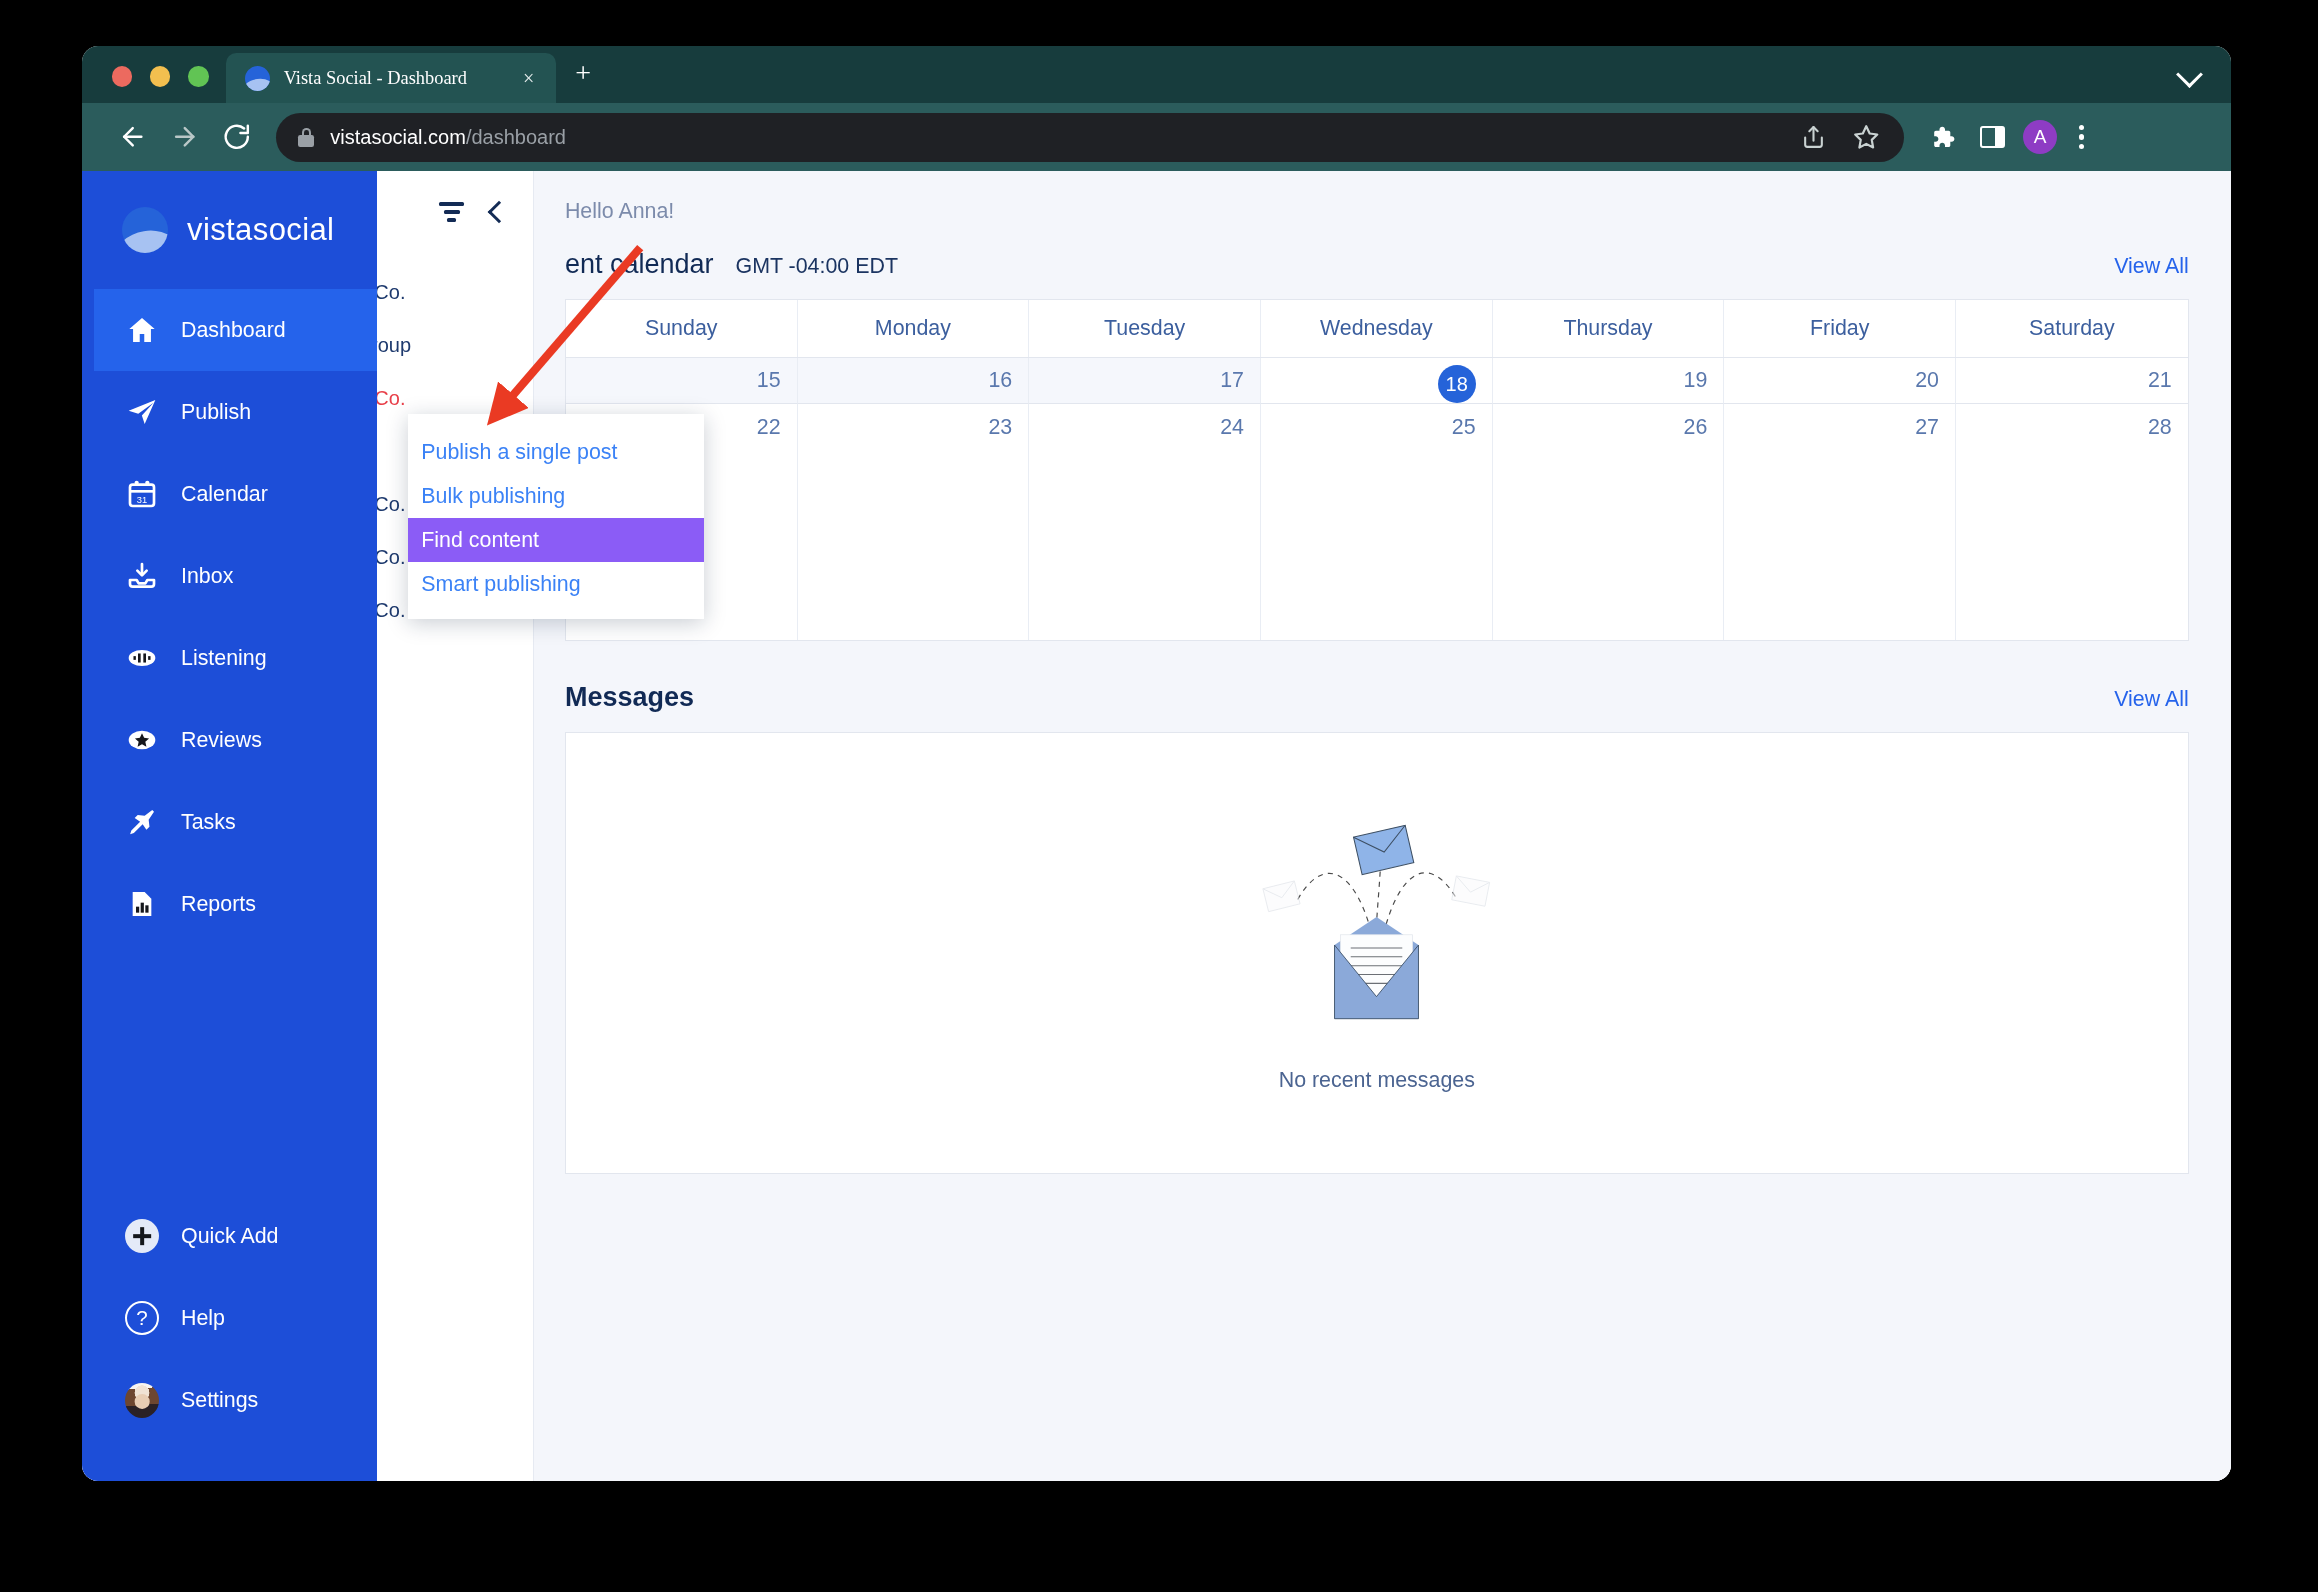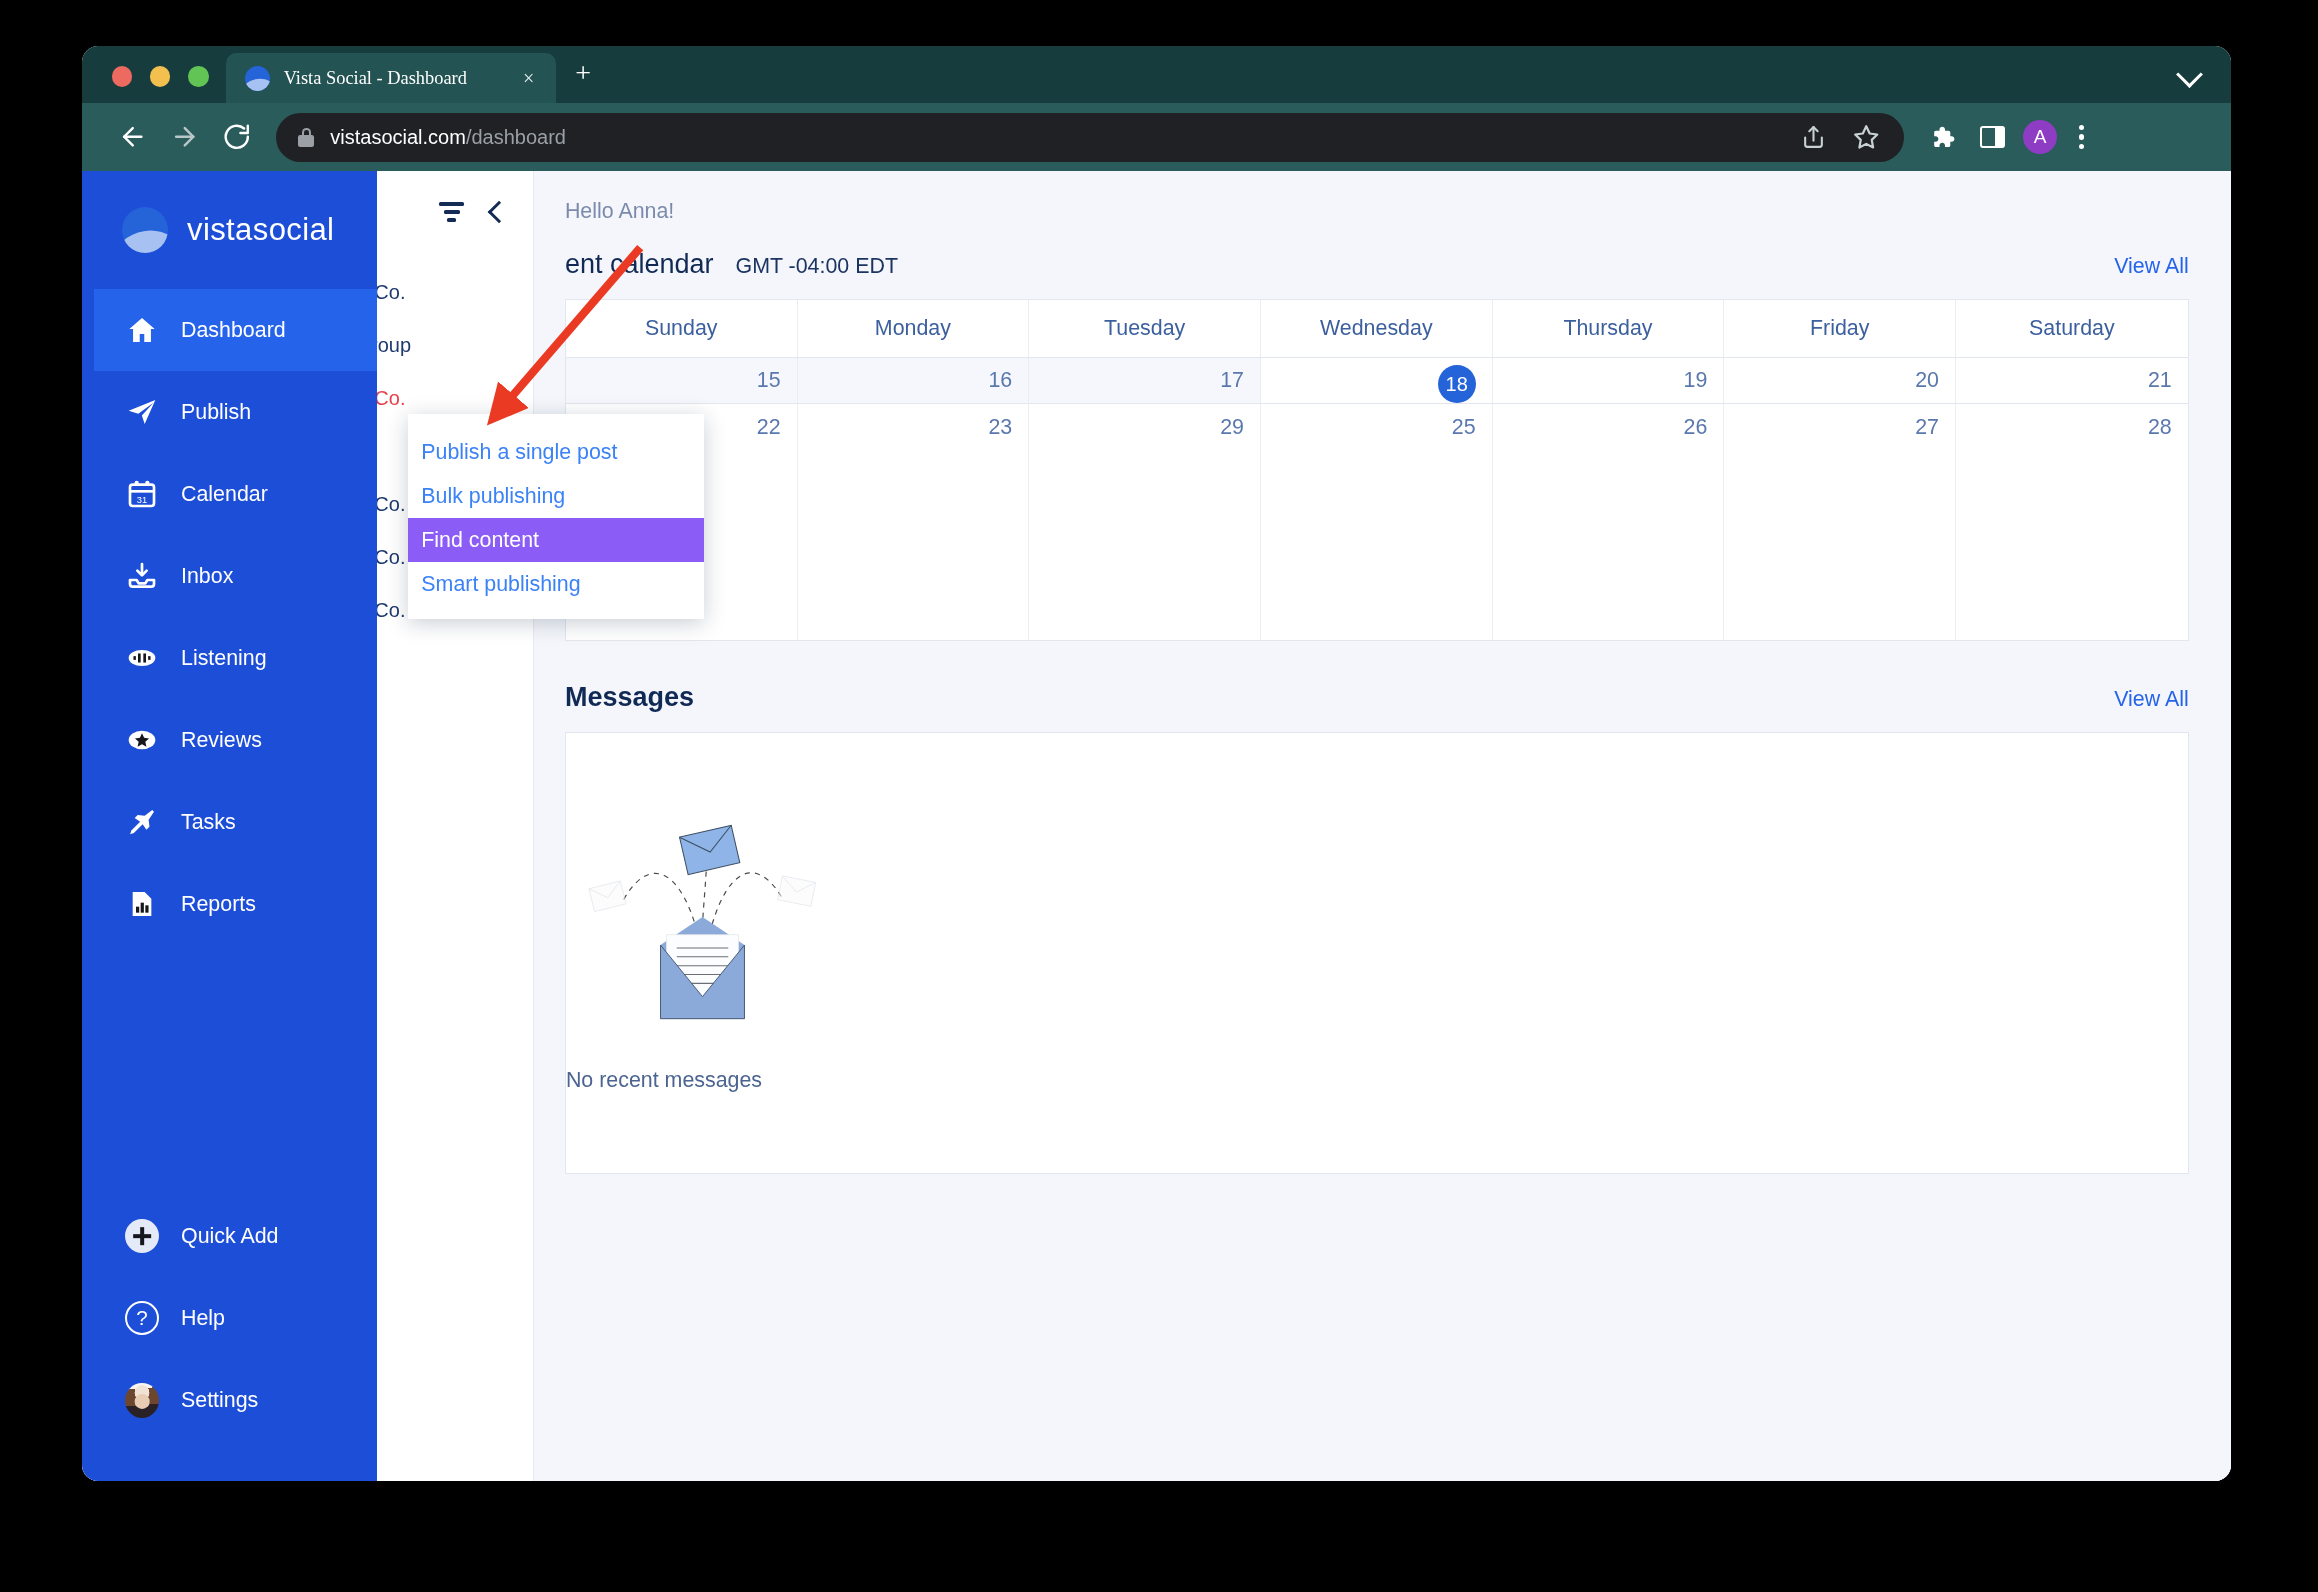--- a/index.html
+++ b/index.html
@@ -283,21 +283,21 @@
     background: #2563d9; color: #fff; font-size: 20px;
     margin-top: 7.4px;
   }
 
   .msg-head { display:flex; align-items: baseline; padding: 41px 10.3px 19px 10.3px; }
   .msg-title { font-size: 27px; color: #112a55; font-weight: bold; }
 
   .msg-card {
     background:#fff; border:0.7px solid #e2e6ee; margin: 0 10.3px;
     height: 442px;
-    display:flex; flex-direction: column; justify-content:center;
+    display:flex; flex-direction: column; align-items:center; justify-content:center;
     gap: 7.4px;
   }
   .empty-caption { font-size: 21.4px; color: #4b6491; }
 
   
   .dropdown {
     position: absolute;
     left: 326px; top: 243px;
     width: 296px;
     background: #fff;
@@ -576,21 +576,21 @@
           <div class="cell past"><span>16</span></div>
           <div class="cell past"><span>17</span></div>
           <div class="cell today"><span class="today-badge">18</span></div>
           <div class="cell"><span>19</span></div>
           <div class="cell"><span>20</span></div>
           <div class="cell"><span>21</span></div>
         </div>
         <div class="cal-row">
           <div class="cell"><span>22</span></div>
           <div class="cell"><span>23</span></div>
-          <div class="cell"><span>29</span></div>
+          <div class="cell"><span>24</span></div>
           <div class="cell"><span>25</span></div>
           <div class="cell"><span>26</span></div>
           <div class="cell"><span>27</span></div>
           <div class="cell"><span>28</span></div>
         </div>
       </div>
 
       <div class="msg-head">
         <span class="msg-title">Messages</span>
         <span class="view-all">View All</span>

